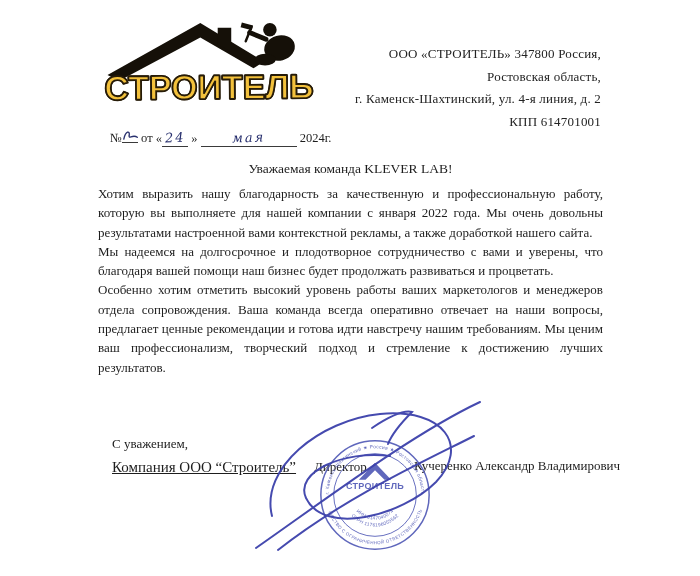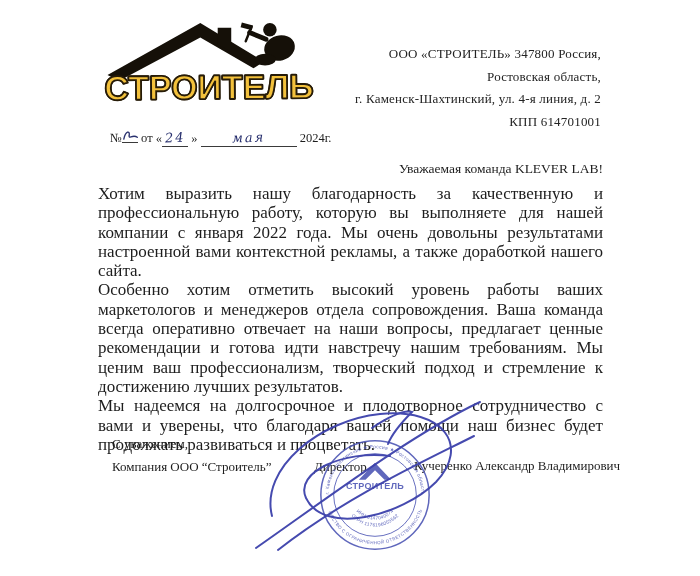--- a/index.html
+++ b/index.html
@@ -28,27 +28,27 @@
   .date-line { position:absolute; top:129px; left:110px; font-size:12.5px; color:#1d1d1d; white-space:nowrap; }
   .blank { display:inline-block; border-bottom:1px solid #3a3a3a; text-align:center; vertical-align:baseline; }
   .blank.num { width:16px; height:13px; }
   .blank.day { width:26px; }
   .blank.month { width:96px; }
   .hw { font-style:italic; color:#28306e; font-family:"DejaVu Serif", serif; letter-spacing:2px; }
   .hw.day-hw { display:inline-block; transform:rotate(-3deg); font-size:13px; }
   .hw.month-hw { display:inline-block; transform:rotate(-2deg); font-size:13px; }
 
   
-  .salutation { position:absolute; top:161px; left:98px; width:505px; text-align:right; font-size:13.5px; }
-  .body-text { position:absolute; top:184px; left:98px; width:505px; font-size:17px; line-height:19.3px; text-align:justify; }
+  .salutation { position:absolute; top:161px; left:98px; width:505px; text-align:center; font-size:13.5px; }
+  .body-text { position:absolute; top:184px; left:98px; width:505px; font-size:13px; line-height:19.3px; text-align:justify; }
   .body-text p { margin:0; }
 
   
   .regards       { position:absolute; left:112px; top:436px; font-size:13px;text-align:right; }
-  .company-name  { position:absolute; left:112px; top:459px; font-size:13px; }
+  .company-name  { position:absolute; left:112px; top:459px; font-size:15px;text-decoration:underline; }
   .position      { position:absolute; left:295px; top:459px; font-size:13px;margin-left:19px; }
   .director-name { position:absolute; left:414px; top:458px; font-size:13px; }
 
   
   .stamp { position:absolute; left:318px; top:438px; width:114px; height:114px; opacity:.88; }
   .signature { position:absolute; left:252px; top:398px; width:235px; height:160px; }
 </style>
 </head>
 <body>
 
@@ -85,22 +85,22 @@
     <span>от «</span><span class="blank day"><span class="hw day-hw">24</span></span>
     <span>»</span>
     <span class="blank month"><span class="hw month-hw">мая</span></span>
     <span>2024г.</span>
   </div>
 
   <div class="salutation">Уважаемая команда KLEVER LAB!</div>
 
   <div class="body-text">
     <p>Хотим выразить нашу благодарность за качественную и профессиональную работу, которую вы выполняете для нашей компании с января 2022 года. Мы очень довольны результатами настроенной вами контекстной рекламы, а также доработкой нашего сайта.</p>
+    <p>Мы надеемся на долгосрочное и плодотворное сотрудничество с вами и уверены, что благодаря вашей помощи наш бизнес будет продолжать развиваться и процветать.</p>
     <p>Особенно хотим отметить высокий уровень работы ваших маркетологов и менеджеров отдела сопровождения. Ваша команда всегда оперативно отвечает на наши вопросы, предлагает ценные рекомендации и готова идти навстречу нашим требованиям. Мы ценим ваш профессионализм, творческий подход и стремление к достижению лучших результатов.</p>
-    <p>Мы надеемся на долгосрочное и плодотворное сотрудничество с вами и уверены, что благодаря вашей помощи наш бизнес будет продолжать развиваться и процветать.</p>
   </div>
 
   <div class="regards">С уважением,</div>
   <div class="company-name">Компания ООО “Строитель”</div>
   <div class="position">Директор</div>
   <div class="director-name">Кучеренко Александр Владимирович</div>
 
   <svg class="stamp" viewBox="0 0 120 120">
     <defs>
       <path id="ring-top" d="M 25.4,94.6 A 49,49 0 1 1 94.6,94.6"></path>

